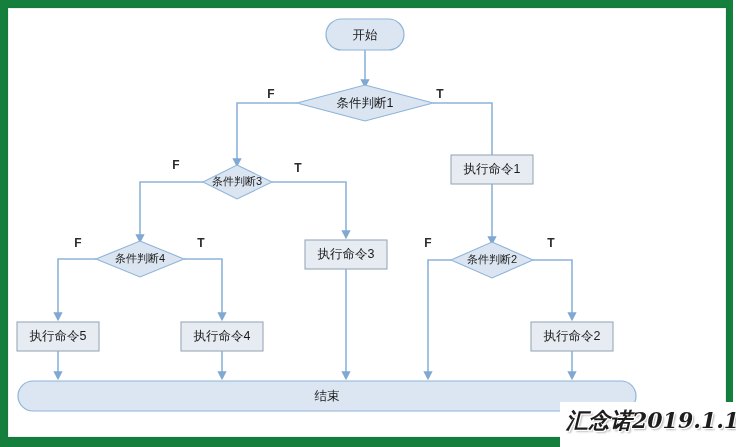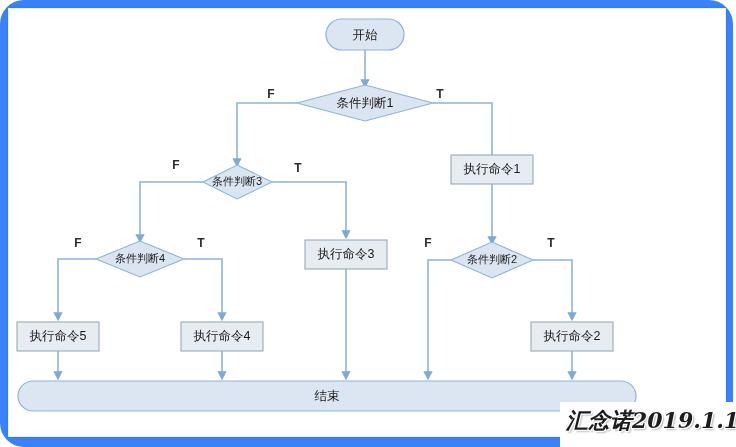--- a/index.html
+++ b/index.html
@@ -10,22 +10,21 @@
   body {
     width: 736px;
     height: 447px;
     overflow: hidden;
     font-family: "Liberation Sans", "DejaVu Sans", sans-serif;
   }
   #canvas {
     position: relative;
     width: 733px;
     height: 447px;
-    background: #3b82f6;
-    border-radius: 24px;
+    background: #15803d;
   }
   .page-frame {
     position: absolute;
     left: 8px;
     top: 8px;
     width: 718px;
     height: 429px;
     background: #ffffff;
     border: 1px solid #eceff2;
     box-shadow: 0 0 3px rgba(0,0,0,0.10);

